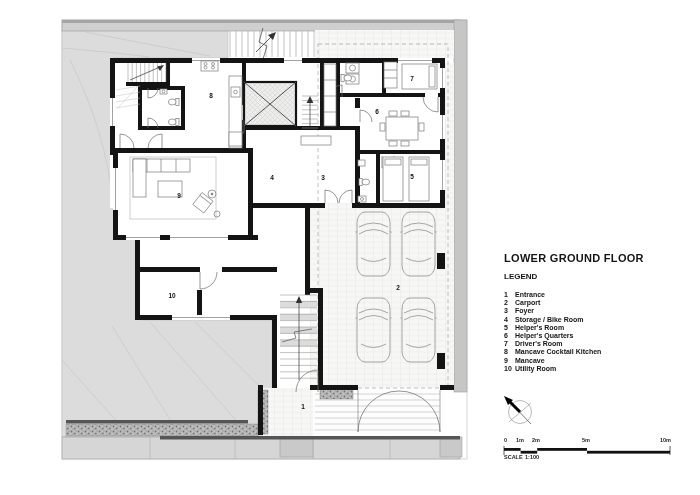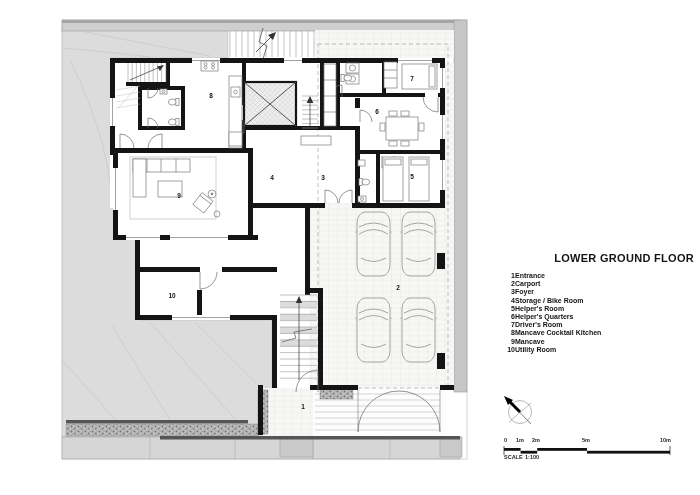--- a/index.html
+++ b/index.html
@@ -1,17 +1,17 @@
 <!DOCTYPE html>
 <html><head>
 <meta charset="utf-8">
 <style>
   html,body{margin:0;padding:0;background:#fff;}
   .sheet{position:relative;width:700px;height:495px;background:#ffffff;overflow:hidden;
-         font-family:"Liberation Sans","DejaVu Sans",sans-serif;color:#141414;text-align:right;}
+         font-family:"Liberation Sans","DejaVu Sans",sans-serif;color:#141414;}
   .plan-svg{position:absolute;left:0;top:0;}
   .marker{position:absolute;transform:translate(-50%,-50%);font-size:6.5px;font-weight:bold;
           color:#111;line-height:1;letter-spacing:0;}
   .info{position:absolute;left:504px;top:252px;width:190px;}
   .title{margin:0 0 8px 0;font-size:11px;font-weight:bold;letter-spacing:.3px;}
   .legend-h{margin:0 0 10px 0;font-size:8px;font-weight:bold;}
   .legend{list-style:none;margin:0;padding:0;font-size:7px;font-weight:bold;}
   .legend li{display:flex;line-height:8.2px;}
   .legend .n{width:11px;flex:none;}
   .scalebar{position:absolute;left:504px;top:437px;width:175px;height:30px;
@@ -330,20 +330,21 @@
   <span class="marker" style="left:272px;top:178px">4</span>
   <span class="marker" style="left:412px;top:177px">5</span>
   <span class="marker" style="left:377px;top:112px">6</span>
   <span class="marker" style="left:412px;top:79px">7</span>
   <span class="marker" style="left:211px;top:96px">8</span>
   <span class="marker" style="left:179px;top:196px">9</span>
   <span class="marker" style="left:172px;top:296px">10</span>
 
   <div class="info">
     <h1 class="title">LOWER GROUND FLOOR</h1>
+    <h2 class="legend-h">LEGEND</h2>
     <ul class="legend">
       <li>
           <span class="n">1</span>
           <span>Entrance</span>
         </li>
       <li>
           <span class="n">2</span>
           <span>Carport</span>
         </li>
       <li>

